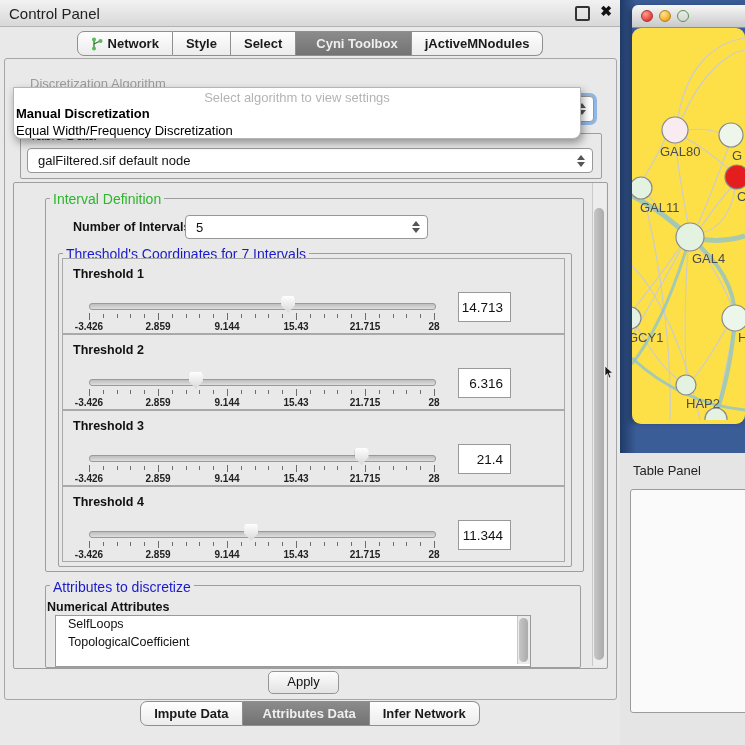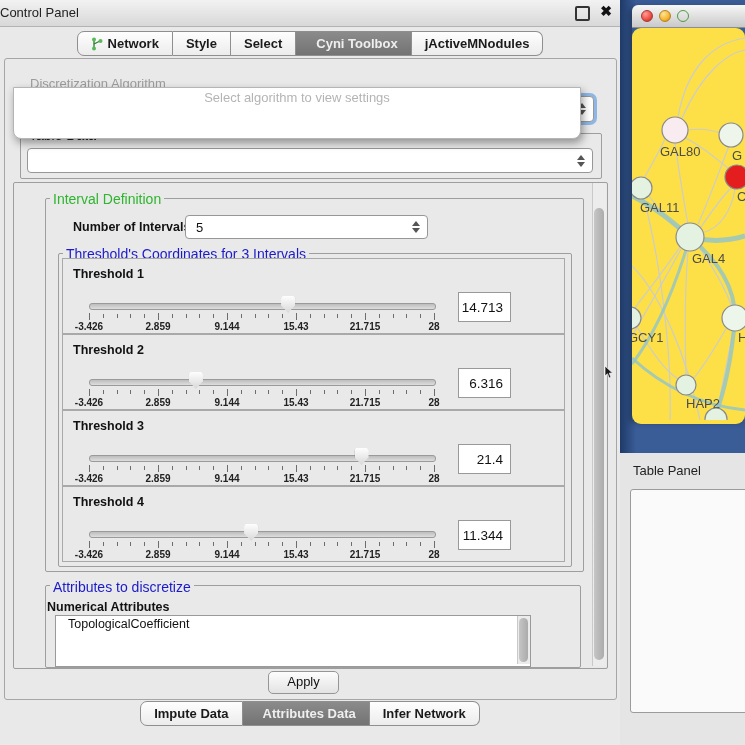--- a/index.html
+++ b/index.html
@@ -1,21 +1,21 @@
 <!DOCTYPE html>
 <html><head>
 <meta charset="utf-8">
 <style>
   html,body{margin:0;padding:0;width:745px;height:745px;overflow:hidden;
     font-family:"Liberation Sans",sans-serif;background:#e9e9e9;}
   .abs{position:absolute;}
   
   #cp-titlebar{left:0;top:0;width:620px;height:26px;
     background:linear-gradient(#f2f2f2,#d8d8d8);border-bottom:1px solid #b3b3b3;}
-  #cp-title{left:0;top:5px;font-size:13px;color:#222;}
+  #cp-title{left:9px;top:5px;font-size:15px;color:#222;}
   #float-ic{right:30px;top:6px;width:11px;height:11px;border:2px solid #333;border-radius:2px;position:absolute;}
   #close-ic{position:absolute;right:8px;top:3px;font-size:14px;font-weight:bold;color:#111;}
   
   .segbar{display:flex;}
   .seg{display:flex;align-items:center;gap:5px;padding:3px 13px;font-size:13px;font-weight:600;color:#1a1a1a;
     background:linear-gradient(#fefefe,#ececec);border:1px solid #8f8f8f;border-left:none;height:17px;}
   .seg:first-child{border-left:1px solid #8f8f8f;border-radius:7px 0 0 7px;}
   .seg:last-child{border-radius:0 7px 7px 0;}
   .seg.sel{background:linear-gradient(#8b8b8b,#737373);color:#efefef;padding-left:20px;}
   
@@ -110,25 +110,30 @@
 <div class="abs" style="left:30px;top:76px;font-size:13px;color:#9b9b9b;z-index:1;">Discretization Algorithm</div>
 <div class="abs combo" id="algo-combo">
   <span class="spin">
       <i class="up"></i>
       <i class="dn"></i>
     </span>
 </div>
 
 <div class="abs" id="algo-popup">
   <div id="popup-hint">Select algorithm to view settings</div>
+  <div id="popup-list">
+      <div class="popup-item b">Manual Discretization</div>
+      <div class="popup-item">Equal Width/Frequency Discretization</div>
+    </div>
 </div>
 
 <div class="abs gbox" style="left:20px;top:133px;width:580px;height:44px;"></div>
 <div class="abs grouplab" style="left:26px;top:127px;color:#222;">Table Data</div>
 <div class="abs combo" style="left:27px;top:148px;width:566px;height:25px;">
+  <span>galFiltered.sif default node</span>
   <span class="spin">
       <i class="up"></i>
       <i class="dn"></i>
     </span>
 </div>
 
 <div class="abs gbox" style="left:13px;top:182px;width:593px;height:485px;"></div>
 <div class="abs sb-track" style="left:592px;top:183px;width:13px;height:483px;">
   <div class="sb-thumb" style="left:1px;top:25px;width:10px;height:452px;"></div>
 </div>
@@ -139,21 +144,21 @@
 <div class="abs" style="left:73px;top:220px;font-size:12.5px;font-weight:bold;color:#111;">Number of Intervals</div>
 <div class="abs combo" style="left:185px;top:215px;width:243px;height:24px;">
   <span>5</span>
   <span class="spin">
       <i class="up"></i>
       <i class="dn"></i>
     </span>
 </div>
 
 <div class="abs gbox" style="left:58px;top:253px;width:512px;height:312px;"></div>
-<div class="abs grouplab" style="left:63px;top:246px;color:#1a1acc;">Threshold's Coordinates for 3 Intervals</div>
+<div class="abs grouplab" style="left:63px;top:246px;color:#1a1acc;">Threshold's Coordinates for 7 Intervals</div>
 <div class="abs" id="threshold-stack" style="left:62px;top:258px;width:503px;height:256px;">
     <div class="thr-panel" style="top: 0px;">
       <div class="thr-label">Threshold 1</div>
       <div class="track"></div>
       <div class="tick major" style="left: 26px;"></div>
       <div class="tick minor" style="left: 39.8px;"></div>
       <div class="tick minor" style="left: 53.6px;"></div>
       <div class="tick minor" style="left: 67.4px;"></div>
       <div class="tick minor" style="left: 81.2px;"></div>
       <div class="tick major" style="left: 95px;"></div>
@@ -299,20 +304,21 @@
       <div class="ticklab" style="left: 371px;">28</div>
       <div class="thumb" style="left: 181.1px;"></div>
       <div class="valbox">11.344</div>
     </div>
   </div>
 
 <div class="abs gbox" style="left:45px;top:585px;width:534px;height:81px;"></div>
 <div class="abs grouplab" style="left:50px;top:579px;color:#1a1acc;">Attributes to discretize</div>
 <div class="abs" style="left:47px;top:600px;font-size:12.5px;font-weight:bold;color:#111;">Numerical Attributes</div>
 <div class="abs" id="attr-list">
+    <div class="attr-item">SelfLoops</div>
     <div class="attr-item">TopologicalCoefficient</div>
   </div>
 <div class="abs sb-track" style="left:517px;top:616px;width:12px;height:48px;">
   <div class="sb-thumb" style="left:1px;top:2px;width:9px;height:44px;"></div>
 </div>
 
 <div class="abs" id="apply-btn">Apply</div>
 
 <div class="abs segbar" id="bottom-tabs" style="left:0;right:125px;top:701px;justify-content:center;">
     <div class="seg">

